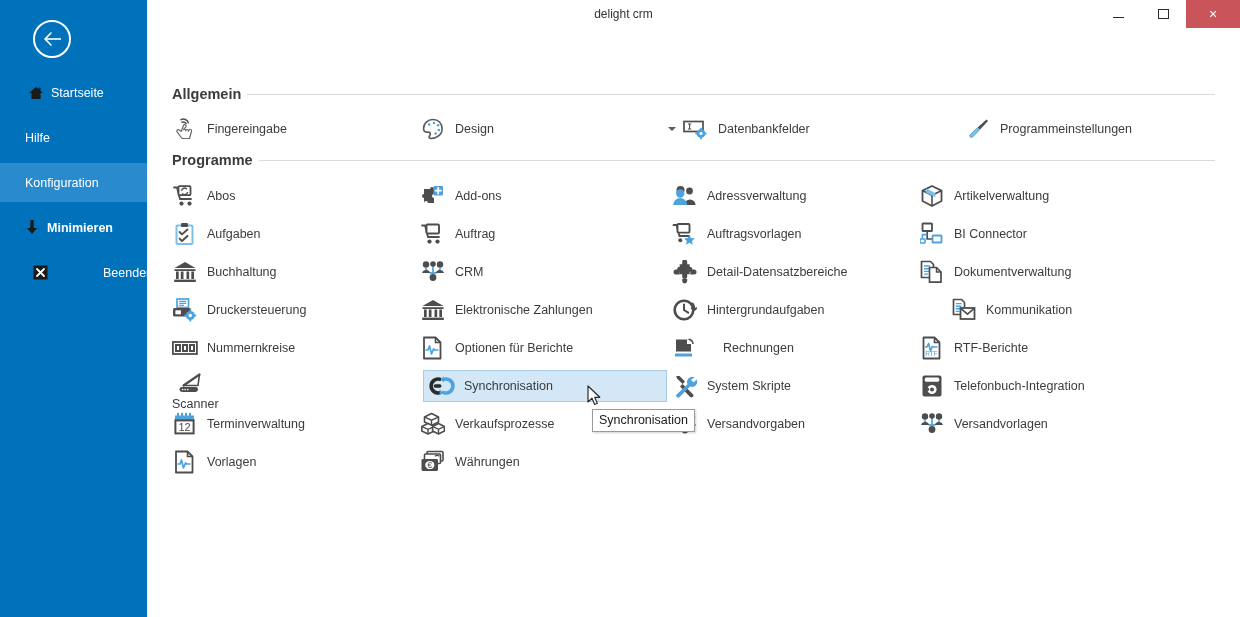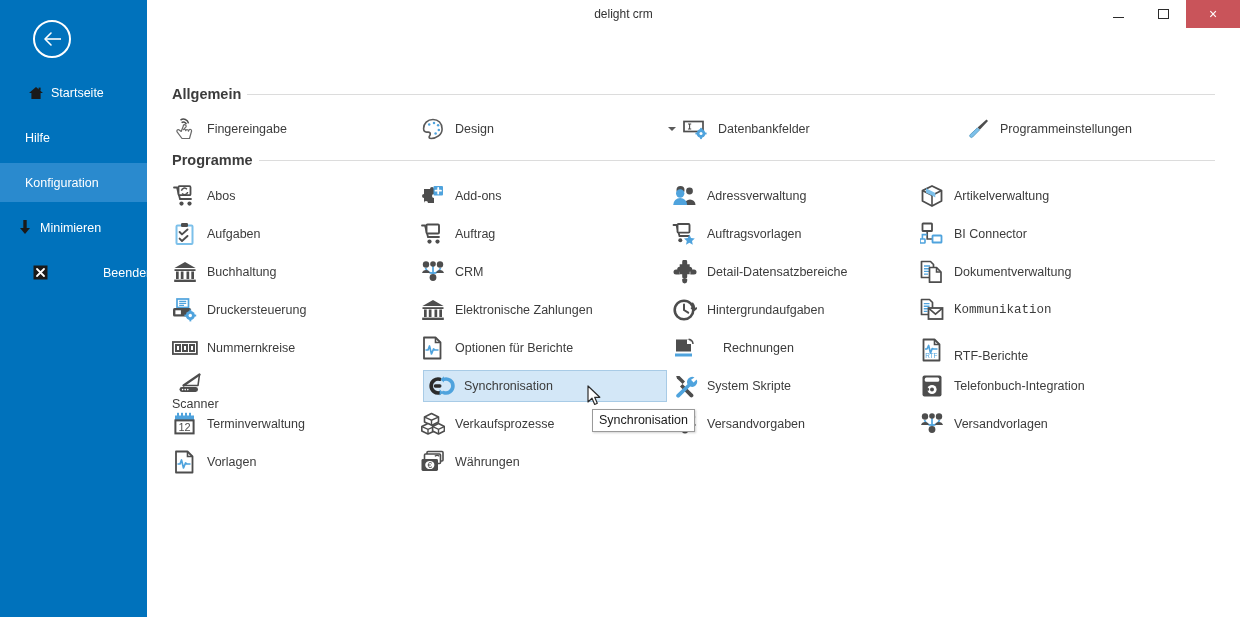--- a/index.html
+++ b/index.html
@@ -158,21 +158,21 @@
       <div class="nav-item" style="padding-left:25px;">
         <span class="nav-ico empty"></span>
         <span class="nav-lbl">Hilfe</span>
       </div>
 
       <div class="nav-item active" style="padding-left:25px;">
         <span class="nav-ico empty"></span>
         <span class="nav-lbl">Konfiguration</span>
       </div>
 
-      <div class="nav-item" style="padding-left:17px;">
+      <div class="nav-item" style="padding-left:24px;font-weight:bold;">
         <span class="nav-ico">
           <svg width="12" height="15" viewBox="0 0 12 15">
             <rect x="4.3" y="0" width="3.4" height="9" fill="#1a1a1a"></rect>
             <path d="M1 8 L6 14 L11 8 Z" fill="#1a1a1a"></path>
           </svg>
         </span>
         <span class="nav-lbl">Minimieren</span>
       </div>
 
       <div class="nav-item" style="padding-left:32px;gap:48px;">
@@ -472,21 +472,21 @@
         <span class="ico">
           <svg width="24" height="24" viewBox="0 0 24 24">
             <circle cx="11" cy="12" r="9.3" fill="none" stroke="#4d4d4d" stroke-width="2.6"></circle>
             <path d="M11 6.4 L11 12 L15.2 14.6" stroke="#4d4d4d" stroke-width="2" fill="none" stroke-linecap="round"></path>
             <path d="M19.5 5.5 a8 8 0 0 1 1.8 6.5 L23.5 10.2 M21.3 12 L18.8 10.2" stroke="#4d4d4d" stroke-width="2" fill="none" stroke-linecap="round" stroke-linejoin="round"></path>
           </svg>
         </span>
         <span>Hintergrundaufgaben</span>
       </div>
 
-      <div class="grid-item" style="left:772px; top:267px;font-family:Liberation Mono, monospace;">
+      <div class="grid-item" style="left:804px; top:267px;">
         <span class="ico">
           <svg width="24" height="24" viewBox="0 0 24 24">
             <path d="M1.5 1.5 h8 l3 3 v12 h-11 Z" fill="#ffffff" stroke="#4d4d4d" stroke-width="1.7" stroke-linejoin="round"></path>
             <g stroke="#4fa3dd" stroke-width="1.4">
               <path d="M3.8 5.6 L9.5 5.6 M3.8 8.2 L9.5 8.2 M3.8 10.8 L9.5 10.8 M3.8 13.4 L7.5 13.4"></path>
             </g>
             <rect x="8.5" y="10" width="14" height="11" fill="#ffffff" stroke="#4d4d4d" stroke-width="1.8"></rect>
             <path d="M8.8 10.4 L15.5 16.2 L22.2 10.4" fill="none" stroke="#4d4d4d" stroke-width="1.6"></path>
           </svg>
         </span>
@@ -524,21 +524,21 @@
           <svg width="24" height="24" viewBox="0 0 24 24">
             <path d="M3 3.5 h11 a4 4 0 0 1 4 4 v8 H3 Z" fill="#4d4d4d"></path>
             <path d="M14 3.5 a4.5 4.5 0 0 1 4.5 4.5 h-4.5 Z" fill="#ffffff"></path>
             <path d="M15.6 3.3 a5 5 0 0 1 4.4 4.7" fill="none" stroke="#4d4d4d" stroke-width="1.5"></path>
             <rect x="2" y="17.5" width="17" height="3" fill="#4fa3dd"></rect>
           </svg>
         </span>
         <span>Rechnungen</span>
       </div>
 
-      <div class="grid-item" style="left:772px; top:305px;align-items:flex-end;">
+      <div class="grid-item" style="left:772px; top:305px;">
         <span class="ico">
           <svg width="22" height="24" viewBox="0 0 22 24">
             <path d="M2.5 1.5 h11 l5 5 v16 h-16 Z" fill="#ffffff" stroke="#4d4d4d" stroke-width="1.8" stroke-linejoin="round"></path>
             <path d="M13.5 1.5 L13.5 6.5 L18.5 6.5" fill="none" stroke="#4d4d4d" stroke-width="1.6"></path>
             <path d="M4 11 L6 11 L7.6 7.5 L9.5 15 L11.2 10.5 L12.6 11 L16.5 11" stroke="#4fa3dd" stroke-width="1.7" fill="none" stroke-linejoin="round"></path>
             <text x="10.3" y="20.3" font-size="6.4" font-family="Liberation Sans, sans-serif" fill="#4fa3dd" text-anchor="middle">RTF</text>
           </svg>
         </span>
         <span>RTF-Berichte</span>
       </div>

